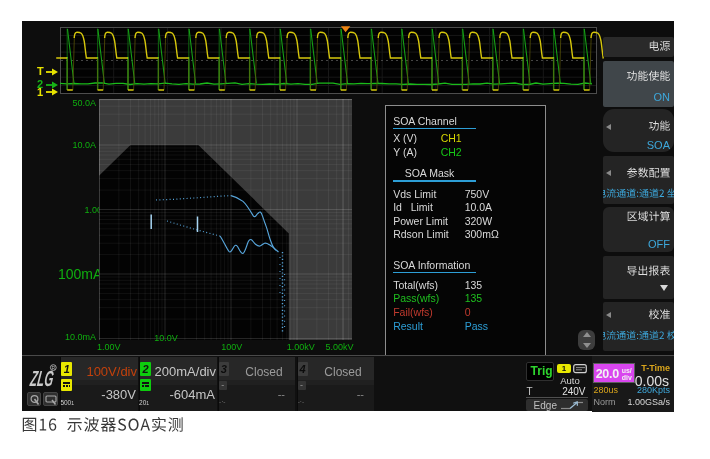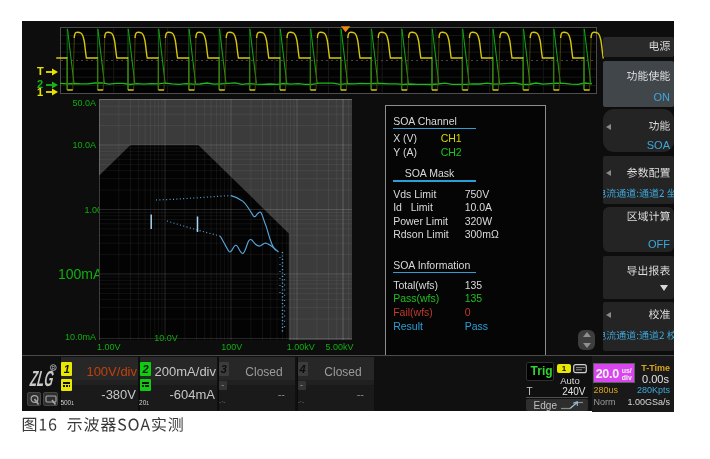--- a/index.html
+++ b/index.html
@@ -225,21 +225,21 @@
           <path d="M17 2.5h6" stroke="#8a8a8a" stroke-width="1.2"></path>
           <path d="M13.2 3.2l4-1.4 0.2 4" fill="none" stroke="#9fc0d8" stroke-width="1.2"></path>
         </svg>
       </div>
       <div class="abs" style="left:569.5px;top:0px;width:82.5px;height:56px;background:#191919"></div>
       <div class="abs" style="left:571.2px;top:7px;width:42px;height:19.5px;background:#d946ef;border:1px solid #5d5d5d">
 <div class="abs" style="left:1.5px;top:2.5px;color:#f2f2f2;font-weight:bold;font-size:12.5px;letter-spacing:-0.3px">20.0</div>
 <div class="abs" style="left:27.5px;top:2.5px;color:#f2f2f2;font-weight:bold;font-size:7px;line-height:7px">us/<br>div</div>
       </div>
       <div class="abs" style="left:600px;top:7px;width:48px;text-align:right;color:#d8a41c;font-size:9px;font-weight:bold">T-Time</div>
-      <div class="abs" style="left:600px;top:16.5px;width:47px;text-align:right;color:#e0e0e0;font-size:11px">0.00s</div>
+      <div class="abs" style="left:600px;top:16.5px;width:47px;text-align:right;color:#e0e0e0;font-size:14px">0.00s</div>
       <div class="abs" style="left:571.5px;top:29px;color:#d8a41c;font-size:9px">280us</div>
       <div class="abs" style="left:595px;top:29px;width:53px;text-align:right;color:#3fa9dc;font-size:9px">280Kpts</div>
       <div class="abs" style="left:571.5px;top:40.5px;color:#9a9a9a;font-size:9px">Norm</div>
       <div class="abs" style="left:590px;top:40.5px;width:58px;text-align:right;color:#d8d8d8;font-size:9px">1.00GSa/s</div>
     </div>
   </div>
 <svg class="abs" style="left:0;top:0;overflow:visible" width="1" height="1">
     <path d="M6 -4.5C7.3 -4.2 8.9 -3.6 9.8 -3.2L10.3 -4C9.4 -4.4 7.8 -4.9 6.5 -5.2ZM4.4 -2.4C6.6 -2.2 9.4 -1.5 10.9 -1L11.4 -1.9C9.9 -2.4 7.1 -3 5 -3.2ZM1.3 -12.7V1.3H2.5V0.6H13.5V1.3H14.7V-12.7ZM2.5 -0.5V-11.6H13.5V-0.5ZM6.6 -11.3C5.8 -10 4.4 -8.8 3.1 -8C3.3 -7.8 3.7 -7.4 3.9 -7.2C4.4 -7.6 4.9 -7.9 5.4 -8.4C5.9 -7.9 6.5 -7.4 7.1 -6.9C5.7 -6.3 4.2 -5.8 2.8 -5.5C3 -5.3 3.2 -4.8 3.4 -4.6C4.9 -4.9 6.6 -5.5 8.1 -6.3C9.5 -5.6 11 -5.1 12.5 -4.7C12.6 -5 12.9 -5.4 13.2 -5.6C11.8 -5.9 10.4 -6.3 9.1 -6.9C10.3 -7.7 11.3 -8.6 12 -9.7L11.3 -10.1L11.1 -10H7C7.2 -10.4 7.4 -10.7 7.6 -11ZM6 -9 6.2 -9.1H10.3C9.7 -8.5 9 -7.9 8.1 -7.4C7.3 -7.9 6.6 -8.4 6 -9ZM18.3 0H24.7V-1.2H22.3V-11.7H21.2C20.6 -11.4 19.8 -11.1 18.8 -10.9V-10H20.9V-1.2H18.3ZM31.4 0.2C33.2 0.2 34.8 -1.3 34.8 -3.6C34.8 -6.1 33.5 -7.3 31.5 -7.3C30.6 -7.3 29.6 -6.8 28.9 -5.9C28.9 -9.5 30.2 -10.7 31.9 -10.7C32.6 -10.7 33.3 -10.4 33.7 -9.8L34.6 -10.7C33.9 -11.4 33 -11.9 31.8 -11.9C29.5 -11.9 27.5 -10.2 27.5 -5.6C27.5 -1.7 29.2 0.2 31.4 0.2ZM28.9 -4.7C29.7 -5.8 30.5 -6.2 31.3 -6.2C32.7 -6.2 33.4 -5.2 33.4 -3.6C33.4 -2 32.5 -0.9 31.4 -0.9C29.9 -0.9 29 -2.3 28.9 -4.7ZM48.9 -5.6C48.2 -3.8 47 -2 45.7 -0.9C46 -0.7 46.6 -0.4 46.8 -0.2C48.1 -1.4 49.4 -3.3 50.2 -5.3ZM56.1 -5.1C57.3 -3.6 58.5 -1.5 58.9 -0.2L60.1 -0.7C59.6 -2.1 58.4 -4.1 57.2 -5.6ZM47.6 -12.3V-11.1H58.8V-12.3ZM46.1 -8.4V-7.2H52.6V-0.3C52.6 -0 52.5 0 52.2 0C51.9 0 50.8 0 49.7 0C49.9 0.4 50.1 0.9 50.2 1.3C51.6 1.3 52.5 1.2 53.1 1.1C53.7 0.8 53.8 0.5 53.8 -0.3V-7.2H60.2V-8.4ZM63.5 -12.4C64.4 -11.9 65.7 -11.1 66.3 -10.6L67 -11.6C66.4 -12.1 65.1 -12.8 64.2 -13.3ZM62.6 -8.1C63.6 -7.6 64.9 -6.9 65.5 -6.4L66.2 -7.4C65.5 -7.9 64.3 -8.6 63.3 -9ZM63 0.3 64.1 1.1C64.9 -0.4 65.9 -2.4 66.6 -4.1L65.6 -4.8C64.9 -3 63.8 -0.9 63 0.3ZM71.6 -10V-7.2H68.8V-10ZM67.7 -11.1V-7.1C67.7 -4.8 67.5 -1.6 65.8 0.7C66.1 0.8 66.6 1.1 66.8 1.3C68.3 -0.8 68.7 -3.7 68.8 -6.1H69.2C69.9 -4.4 70.7 -3 71.8 -1.8C70.7 -0.8 69.4 -0.2 67.9 0.3C68.2 0.5 68.5 1 68.7 1.3C70.1 0.8 71.5 0 72.6 -1C73.8 0 75.1 0.8 76.7 1.3C76.9 1 77.2 0.5 77.5 0.3C75.9 -0.2 74.6 -0.9 73.5 -1.8C74.7 -3.1 75.6 -4.8 76.2 -6.9L75.5 -7.2L75.2 -7.2H72.7V-10H75.8C75.5 -9.3 75.2 -8.5 74.9 -8L76 -7.7C76.4 -8.5 76.9 -9.8 77.3 -10.9L76.5 -11.2L76.3 -11.1H72.7V-13.5H71.6V-11.1ZM70.4 -6.1H74.7C74.2 -4.7 73.5 -3.5 72.6 -2.6C71.7 -3.6 70.9 -4.8 70.4 -6.1ZM82 -11.7H84.7V-9.4H82ZM88.8 -11.7H91.7V-9.4H88.8ZM88.7 -7.7C89.4 -7.5 90.2 -7.1 90.7 -6.7H86.1C86.5 -7.2 86.8 -7.8 87.1 -8.3L85.9 -8.5V-12.7H80.9V-8.4H85.8C85.5 -7.8 85.2 -7.3 84.7 -6.7H79.7V-5.6H83.6C82.6 -4.7 81.1 -3.8 79.4 -3.2C79.6 -2.9 79.9 -2.5 80 -2.3L80.9 -2.6V1.3H82V0.8H84.7V1.2H85.9V-3.7H82.8C83.8 -4.3 84.6 -4.9 85.2 -5.6H88.2C88.9 -4.9 89.7 -4.2 90.7 -3.7H87.8V1.3H88.9V0.8H91.7V1.2H92.9V-2.6L93.7 -2.4C93.8 -2.7 94.2 -3.1 94.4 -3.3C92.7 -3.7 90.9 -4.6 89.7 -5.6H94.1V-6.7H91.3L91.7 -7.2C91.2 -7.6 90.1 -8.1 89.3 -8.4ZM87.7 -12.7V-8.4H92.9V-12.7ZM82 -0.2V-2.6H84.7V-0.2ZM88.9 -0.2V-2.6H91.7V-0.2ZM100.6 0.2C103 0.2 104.6 -1.3 104.6 -3.1C104.6 -4.9 103.5 -5.7 102.2 -6.3L100.5 -7C99.6 -7.4 98.5 -7.8 98.5 -8.9C98.5 -10 99.4 -10.6 100.7 -10.6C101.8 -10.6 102.7 -10.2 103.4 -9.6L104.2 -10.5C103.4 -11.3 102.1 -11.9 100.7 -11.9C98.6 -11.9 97 -10.6 97 -8.8C97 -7.1 98.3 -6.3 99.4 -5.8L101.1 -5.1C102.2 -4.6 103.1 -4.2 103.1 -3C103.1 -1.9 102.2 -1.1 100.6 -1.1C99.4 -1.1 98.2 -1.7 97.4 -2.5L96.5 -1.5C97.5 -0.5 98.9 0.2 100.6 0.2ZM112.1 0.2C115 0.2 117.1 -2.1 117.1 -5.9C117.1 -9.7 115 -11.9 112.1 -11.9C109.1 -11.9 107 -9.7 107 -5.9C107 -2.1 109.1 0.2 112.1 0.2ZM112.1 -1.1C109.9 -1.1 108.6 -3 108.6 -5.9C108.6 -8.8 109.9 -10.6 112.1 -10.6C114.2 -10.6 115.5 -8.8 115.5 -5.9C115.5 -3 114.2 -1.1 112.1 -1.1ZM118.9 0H120.4L121.5 -3.6H125.8L126.9 0H128.5L124.5 -11.7H122.9ZM121.9 -4.8 122.5 -6.6C122.9 -7.9 123.3 -9.2 123.6 -10.5H123.7C124.1 -9.2 124.5 -7.9 124.9 -6.6L125.4 -4.8ZM138 -1.7C140.1 -0.9 142.3 0.2 143.6 1.2L144.3 0.2C143 -0.7 140.7 -1.8 138.6 -2.6ZM133.3 -8.9C134.1 -8.4 135.1 -7.6 135.6 -7L136.4 -7.9C135.9 -8.5 134.8 -9.2 134 -9.7ZM131.7 -6.4C132.6 -5.9 133.6 -5.1 134.1 -4.5L134.9 -5.5C134.4 -6 133.3 -6.8 132.4 -7.2ZM130.9 -11.6V-8.4H132.1V-10.5H142.8V-8.4H144V-11.6H138.5C138.3 -12.2 137.9 -13 137.5 -13.6L136.3 -13.2C136.6 -12.7 136.9 -12.1 137.1 -11.6ZM130.5 -4.1V-3.1H136.3C135.4 -1.5 133.8 -0.5 130.7 0.2C131 0.4 131.3 0.9 131.4 1.2C135 0.4 136.8 -1 137.7 -3.1H144.4V-4.1H138.1C138.5 -5.6 138.6 -7.5 138.7 -9.7H137.5C137.4 -7.4 137.3 -5.6 136.8 -4.1ZM154 -1.5C154.9 -0.7 155.8 0.4 156.2 1.2L157 0.6C156.6 -0.1 155.6 -1.2 154.8 -1.9ZM151.3 -12.5V-2.5H152.2V-11.6H155.7V-2.5H156.6V-12.5ZM160.1 -13.2V-0.1C160.1 0.1 160 0.2 159.8 0.2C159.6 0.2 158.8 0.2 158 0.2C158.1 0.5 158.3 1 158.3 1.2C159.5 1.2 160.2 1.2 160.6 1C161 0.8 161.1 0.5 161.1 -0.1V-13.2ZM157.9 -12V-2.4H158.9V-12ZM153.4 -10.4V-4.8C153.4 -2.8 153.1 -0.8 150.4 0.5C150.6 0.7 150.9 1.1 151 1.2C153.9 -0.2 154.3 -2.6 154.3 -4.8V-10.4ZM147.6 -12.4C148.5 -11.9 149.6 -11.2 150.2 -10.6L150.9 -11.6C150.3 -12.1 149.1 -12.8 148.3 -13.3ZM146.9 -8.1C147.8 -7.6 148.9 -6.9 149.5 -6.4L150.2 -7.4C149.6 -7.8 148.4 -8.5 147.6 -9ZM147.2 0.4 148.3 1.1C149 -0.4 149.8 -2.4 150.3 -4L149.4 -4.7C148.7 -2.9 147.8 -0.8 147.2 0.4Z" fill="#383838" transform="translate(21.5,430.5)"></path>
   </svg>
 </body></html>

